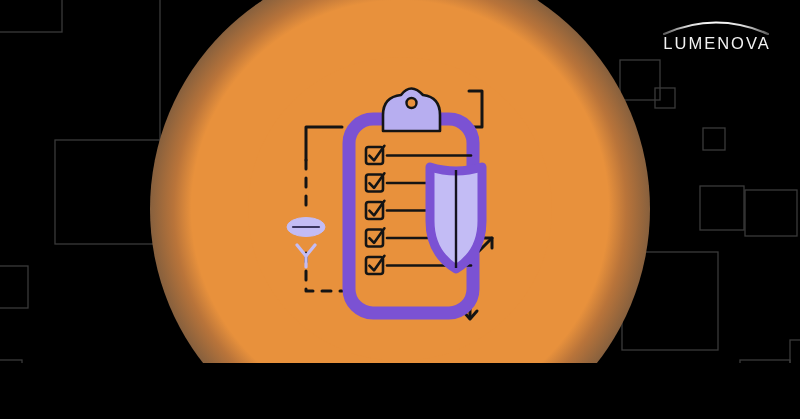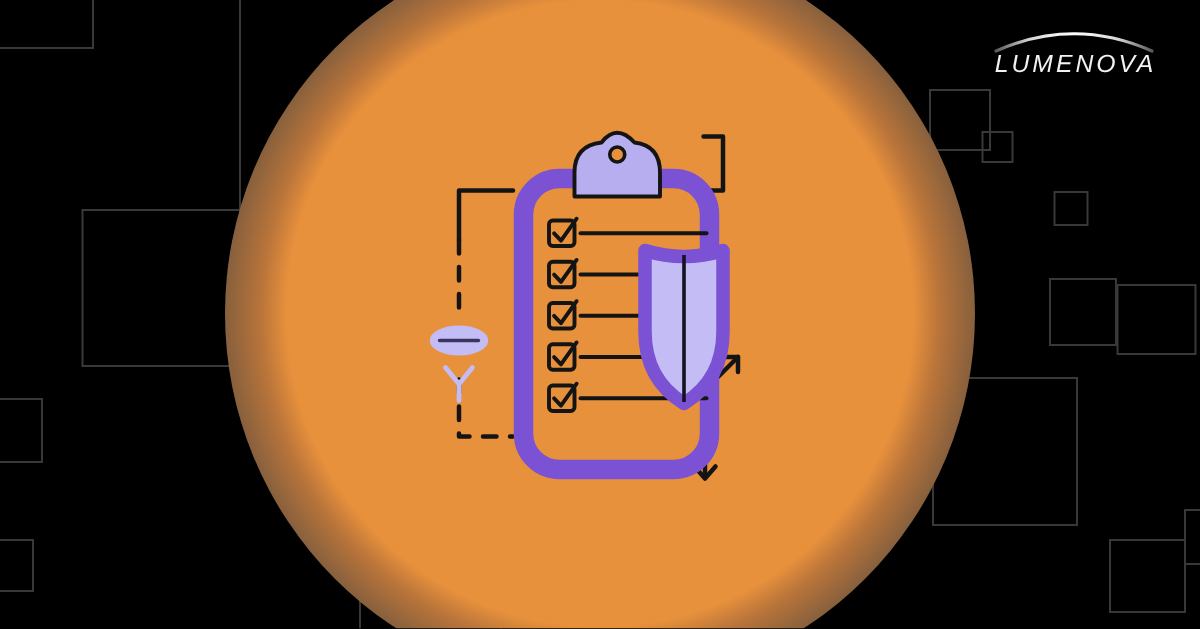--- a/index.html
+++ b/index.html
@@ -7,24 +7,23 @@
     margin: 0;
     padding: 0;
     background: #000000;
   }
   body {
     font-family: "Liberation Sans", sans-serif;
   }
   #banner {
     position: relative;
     width: 800px;
-    height: 419px;
+    height: 363px;
     background: #000000;
     overflow: hidden;
-    font-style: italic;
   }
 
   
   #bg-pattern {
     position: absolute;
     left: 0; top: 0;
     width: 800px; height: 419px;
     z-index: 1;
   }
 

